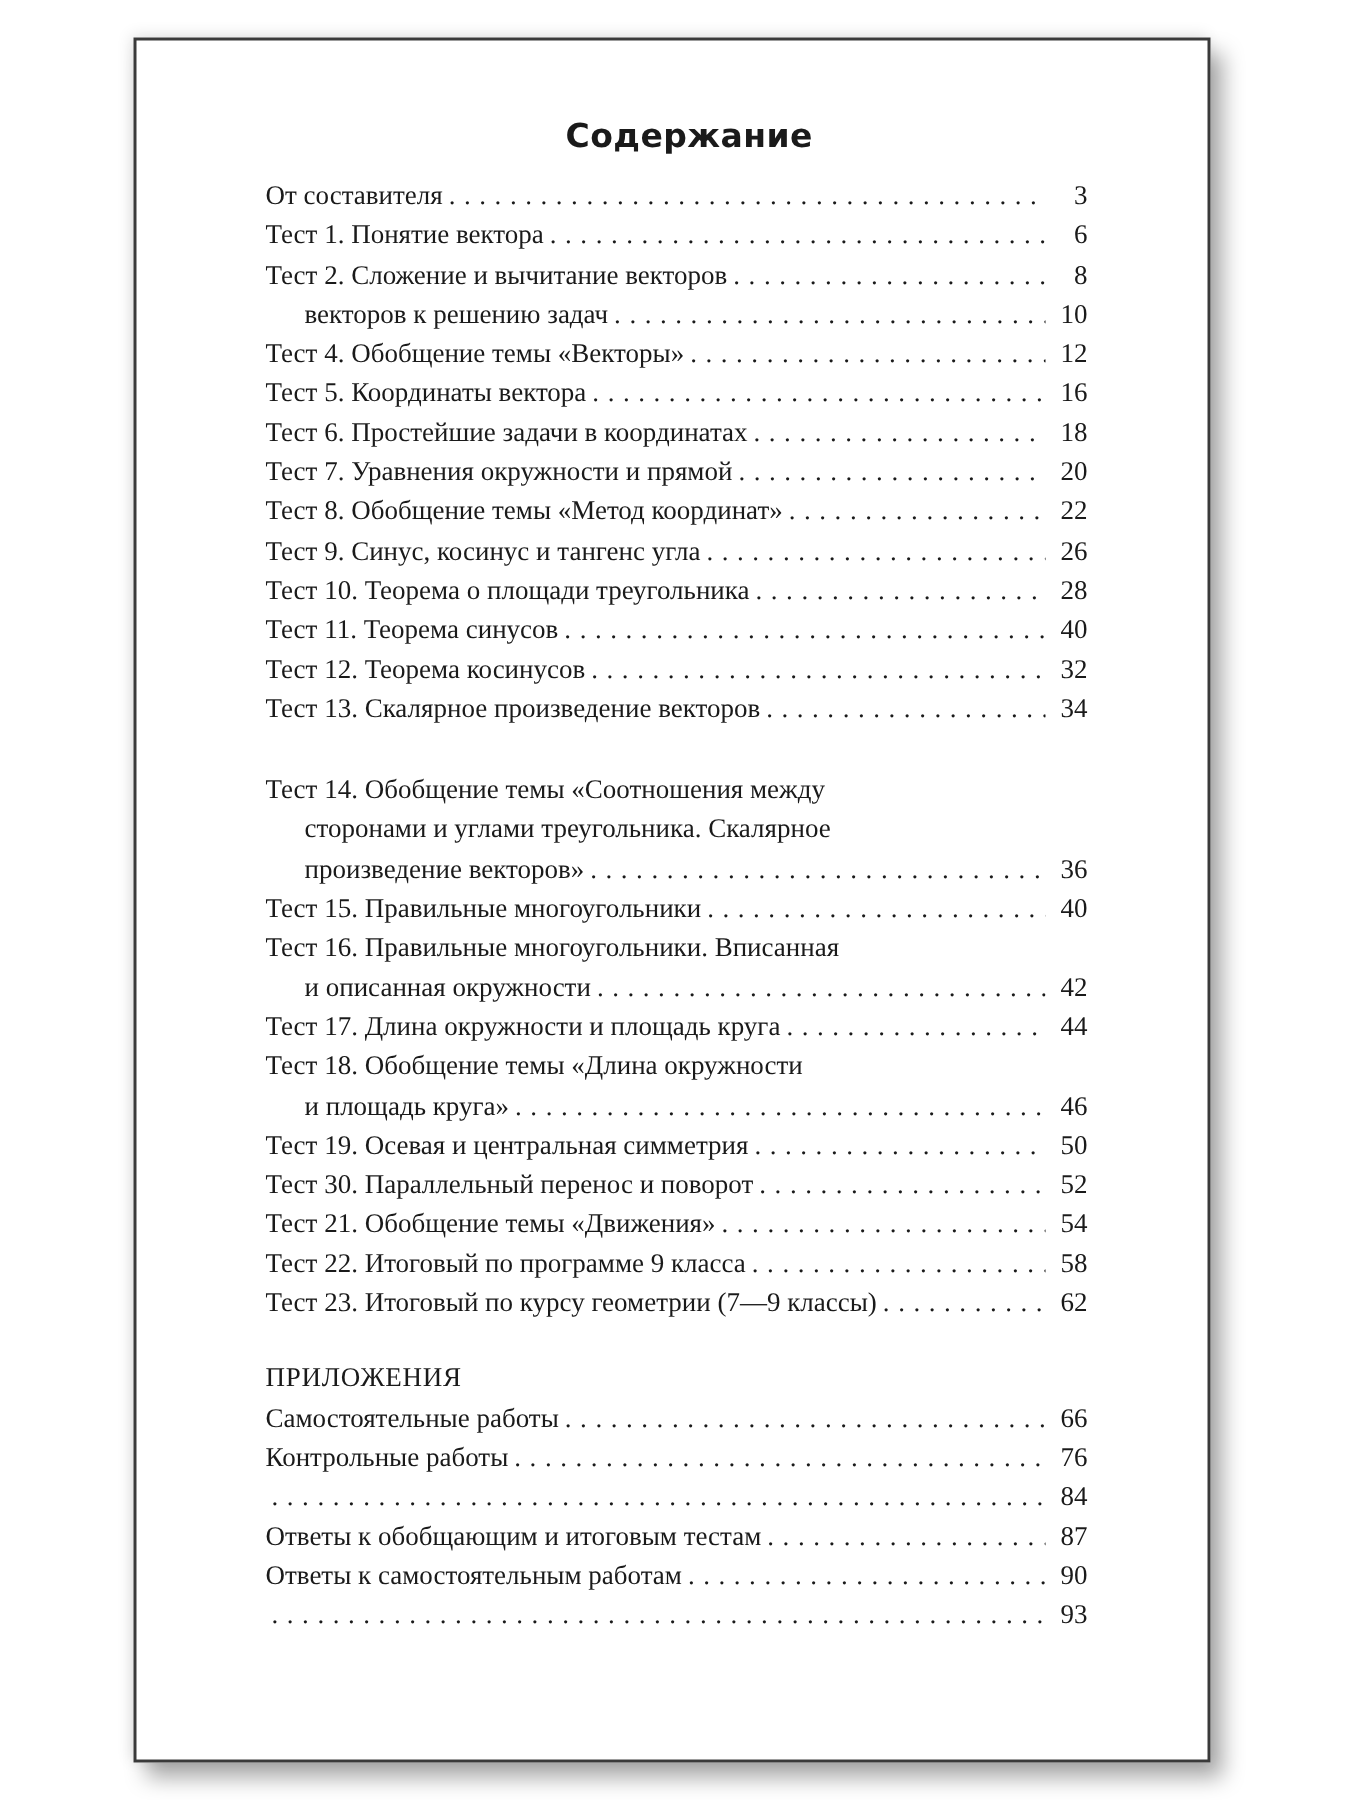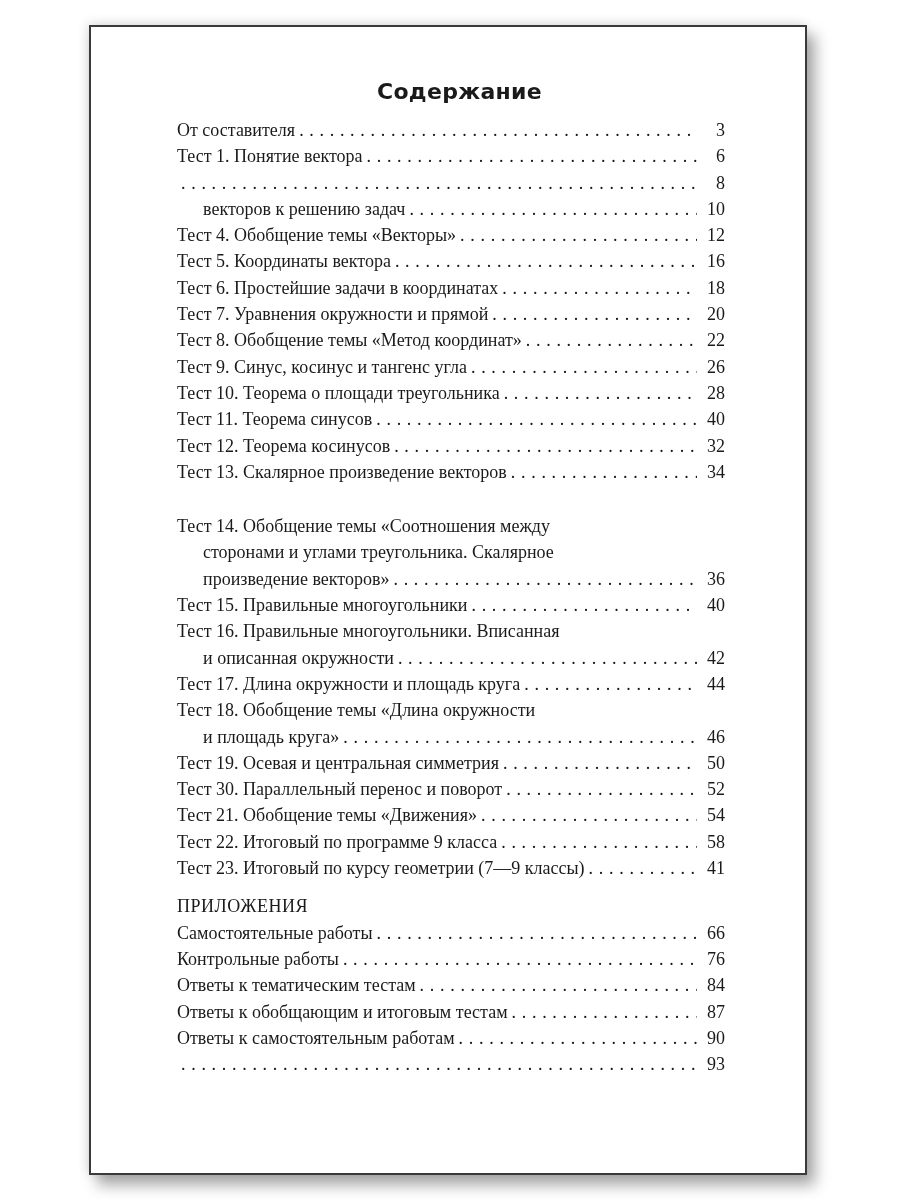--- a/index.html
+++ b/index.html
@@ -23,21 +23,21 @@
     .cont { padding-left: 26px; }
     .last { display: flex; flex: 1; min-width: 0; align-items: flex-end; }
     .last .label { white-space: nowrap; }
     .dots {
       flex: 1; overflow: hidden; white-space: nowrap; margin: 0 4px;
       letter-spacing: 4.2px; line-height: 26.3px;
     }
     .dots::before { content: ". . . . . . . . . . . . . . . . . . . . . . . . . . . . . . . . . . . . . . . . . . . . . . . . . . . . . . . . . . . . . . . . . . . . . . . . . . . . . . . . . . . . . . . ."; letter-spacing: 0; word-spacing: 1.2px; }
     .page-num { width: 24px; text-align: right; line-height: 26.3px; white-space: nowrap; }
     .section-head {
-      margin-top: 12px; line-height: 26.3px; letter-spacing: 0.5px; font-size: 18px;
+      margin-top: 24px; line-height: 26.3px; letter-spacing: 0.5px; font-size: 18px;
     }
     .block { display: flex; flex-direction: column; flex: 1; min-width: 0; }
   </style>
 </head>
 <body>
 
 <div class="page">
   <div class="title">Содержание</div>
   <div class="toc">
     <div id="main-entries">
@@ -55,20 +55,21 @@
             <div class="last">
               <span class="label line">Тест 1. Понятие вектора</span>
               <span class="dots"></span>
             </div>
           </div>
           <span class="page-num">6</span>
         </div>
         <div class="entry">
           <div class="block">
             <div class="last">
+              <span class="label line">Тест 2. Сложение и вычитание векторов</span>
               <span class="dots"></span>
             </div>
           </div>
           <span class="page-num">8</span>
         </div>
         <div class="entry">
           <div class="block">
             <div class="last cont">
               <span class="label line">векторов к решению задач</span>
               <span class="dots"></span>
@@ -251,21 +252,21 @@
           </div>
           <span class="page-num">58</span>
         </div>
         <div class="entry">
           <div class="block">
             <div class="last">
               <span class="label line">Тест 23. Итоговый по курсу геометрии (7—9 классы)</span>
               <span class="dots"></span>
             </div>
           </div>
-          <span class="page-num">41</span>
+          <span class="page-num">62</span>
         </div>
       </div>
     <div class="section-head">ПРИЛОЖЕНИЯ</div>
     <div id="appendix-entries">
         <div class="entry">
           <div class="block">
             <div class="last">
               <span class="label line">Самостоятельные работы</span>
               <span class="dots"></span>
             </div>
@@ -277,21 +278,20 @@
             <div class="last">
               <span class="label line">Контрольные работы</span>
               <span class="dots"></span>
             </div>
           </div>
           <span class="page-num">76</span>
         </div>
         <div class="entry">
           <div class="block">
             <div class="last">
-              <span class="label line">Ответы к тематическим тестам</span>
               <span class="dots"></span>
             </div>
           </div>
           <span class="page-num">84</span>
         </div>
         <div class="entry">
           <div class="block">
             <div class="last">
               <span class="label line">Ответы к обобщающим и итоговым тестам</span>
               <span class="dots"></span>

